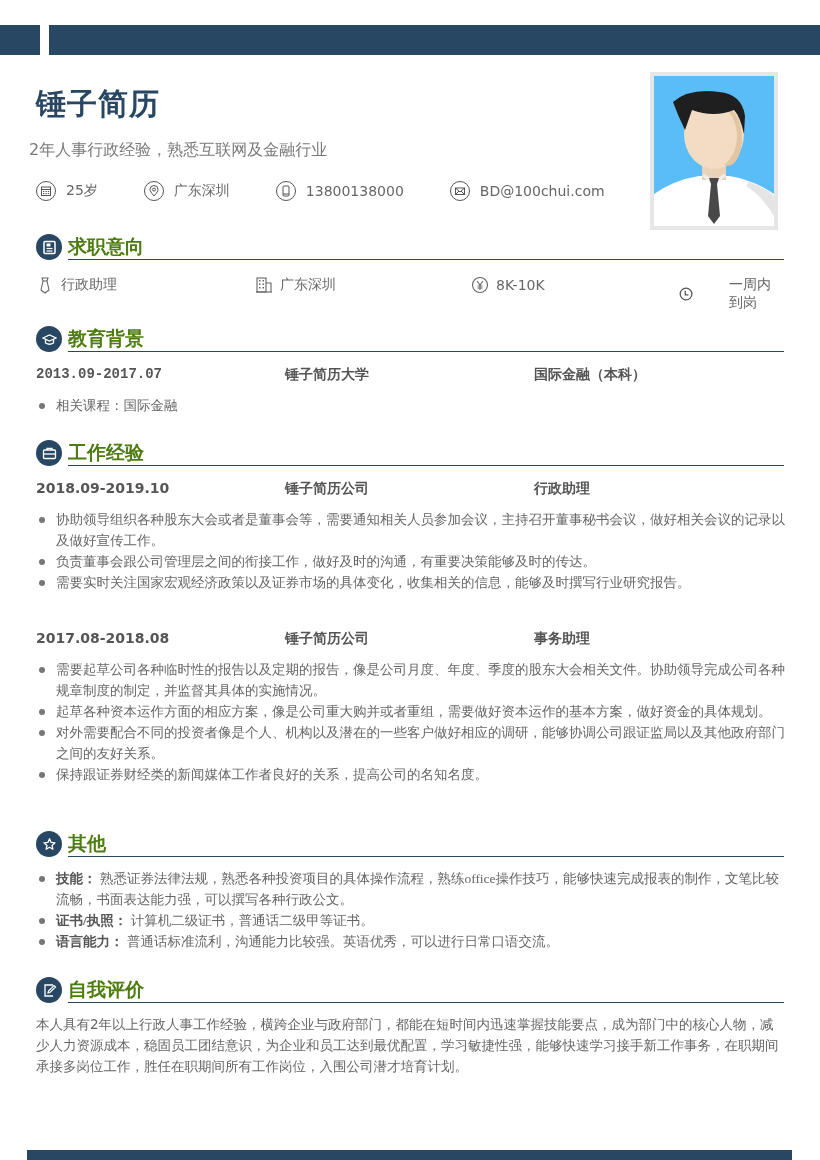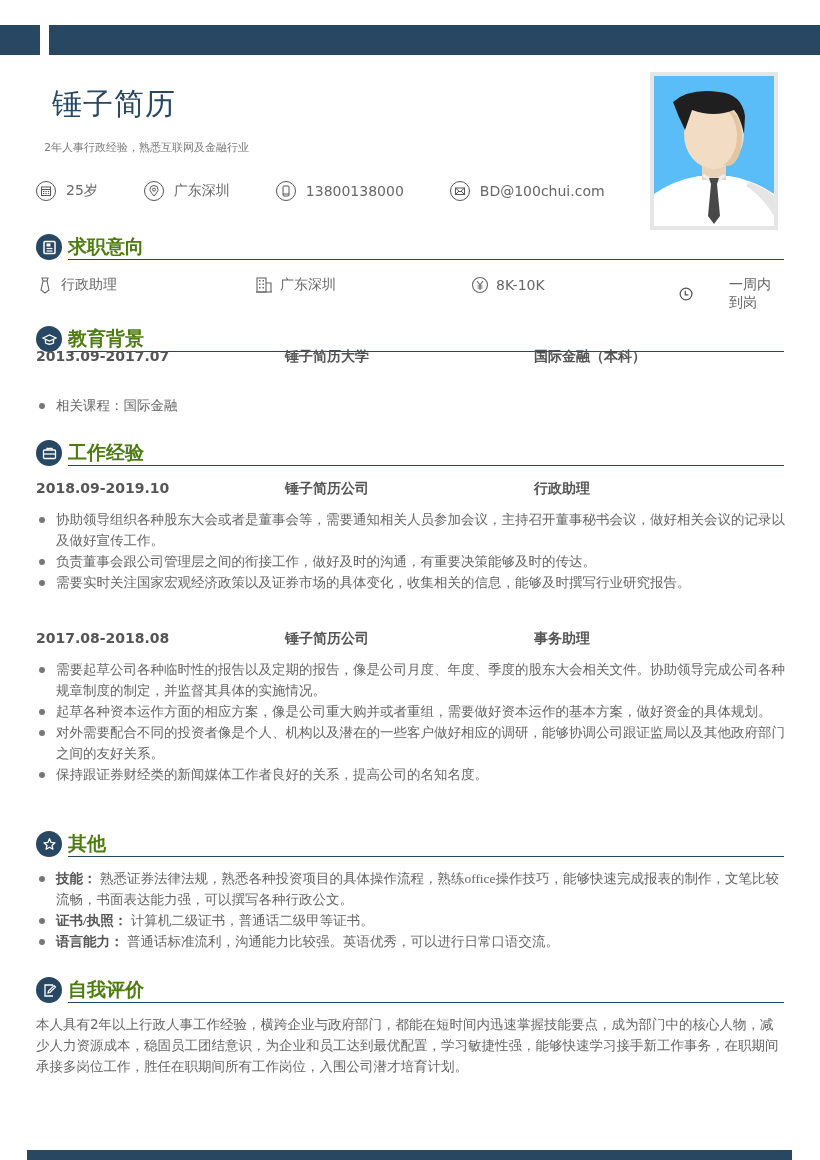--- a/index.html
+++ b/index.html
@@ -3,22 +3,22 @@
   <meta charset="utf-8">
   <style>
     * { margin: 0; padding: 0; box-sizing: border-box; }
     html, body { width: 820px; height: 1160px; background: #ffffff; overflow: hidden; }
     body { font-family: "DejaVu Sans", "Liberation Sans", sans-serif; color: #555; position: relative; }
 
     .top-bar-left { position: absolute; left: 0; top: 25px; width: 40px; height: 30px; background: #284762; }
     .top-bar-right { position: absolute; left: 49px; top: 25px; width: 771px; height: 30px; background: #284762; }
     .bottom-bar { position: absolute; left: 27px; top: 1150px; width: 765px; height: 10px; background: #284762; }
 
-    .name { position: absolute; left: 52px; top: 84px; font-size: 30px; color: #284762; letter-spacing: 1px; font-weight: normal; }
-    .tagline { position: absolute; left: 44px; top: 140px; font-size: 11px; color: #7a7a7a; }
+    .name { position: absolute; left: 36px; top: 84px; font-size: 30px; color: #284762; letter-spacing: 1px; font-weight: bold; }
+    .tagline { position: absolute; left: 29px; top: 140px; font-size: 16px; color: #7a7a7a; }
 
     .contacts { position: absolute; left: 36px; top: 181px; display: flex; align-items: center; font-size: 14px; color: #666; gap: 32px; }
     .contact { display: flex; align-items: center; margin-right: 14px; }
     .c-icon { width: 20px; height: 20px; border: 1.5px solid #555; border-radius: 50%; display: inline-flex; align-items: center; justify-content: center; margin-right: 10px; }
     .c-icon svg { width: 12px; height: 12px; }
 
     .photo { position: absolute; left: 650px; top: 72px; width: 128px; height: 158px; background: #e6e6e6; padding: 4px; }
     .photo-inner { width: 100%; height: 100%; background: #5bbdf8; position: relative; overflow: hidden; }
 
     .section-head { position: absolute; left: 36px; display: flex; align-items: flex-end; width: 748px; }
@@ -175,21 +175,21 @@
     <svg viewBox="0 0 15 15">
         <path d="M1 6 L7.5 3 L14 6 L7.5 9 Z" fill="none" stroke="#fff" stroke-width="1.3"></path>
         <path d="M3.5 7.2 L3.5 11 Q7.5 13.5 11.5 11 L11.5 7.2" fill="none" stroke="#fff" stroke-width="1.3"></path>
       </svg>
   </span>
   <div class="sec-title-wrap">
       <span class="sec-title">教育背景</span>
     </div>
 </div>
 
-<div class="entry-head" style="top:348px;">
+<div class="entry-head" style="top:366px;font-family:Liberation Mono, monospace;">
   <span class="eh-date">2013.09-2017.07</span>
   <span class="eh-org">锤子简历大学</span>
   <span class="eh-role">国际金融（本科）</span>
 </div>
 <ul class="bullets" style="top:395px;">
   <li>相关课程：国际金融</li>
 </ul>
 
 <div class="section-head" style="top:438px;">
   <span class="sec-icon">

